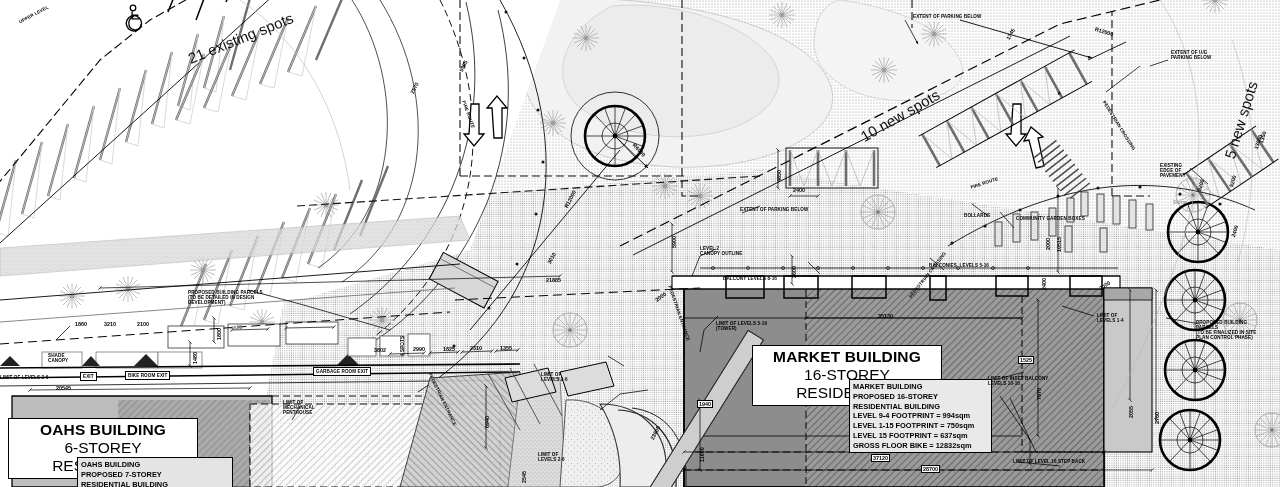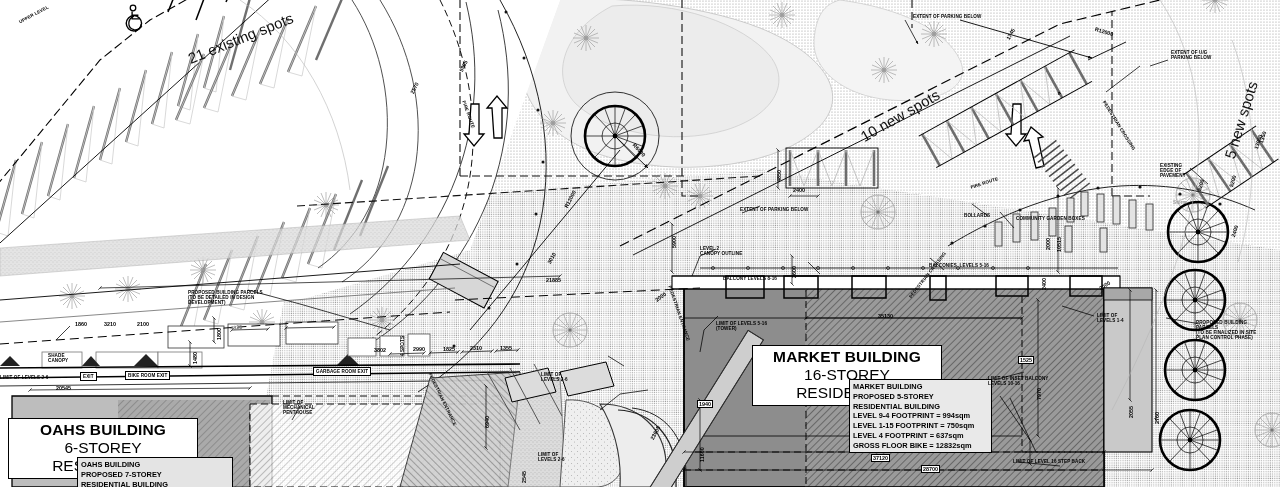--- a/index.html
+++ b/index.html
@@ -599,25 +599,25 @@
   <div class="t2">16-STOREY RESIDENTIAL</div>
 </div>
 
 <div class="titlebox" style="position:absolute;left:8px;top:418px;width:180px;padding:2px 4px 3px;">
   <div class="t1">OAHS BUILDING</div>
   <div class="t2">6-STOREY RESIDENTIAL</div>
 </div>
 
 <div class="databox" style="position:absolute;left:849px;top:379px;width:135px;">
   <div>MARKET BUILDING</div>
-  <div>PROPOSED 5-STOREY</div>
+  <div>PROPOSED 16-STOREY</div>
   <div>RESIDENTIAL BUILDING</div>
   <div>LEVEL 9-4 FOOTPRINT =  994sqm</div>
   <div>LEVEL 1-15 FOOTPRINT =  750sqm</div>
-  <div>LEVEL 4 FOOTPRINT =  637sqm</div>
+  <div>LEVEL 15 FOOTPRINT =  637sqm</div>
   <div>GROSS FLOOR BIKE =  12832sqm</div>
 </div>
 
 <div class="oahsdata" style="position:absolute;left:77px;top:457px;width:148px;">
   <div>OAHS BUILDING</div>
   <div>PROPOSED 7-STOREY</div>
   <div>RESIDENTIAL BUILDING</div>
 
 </div>
 

